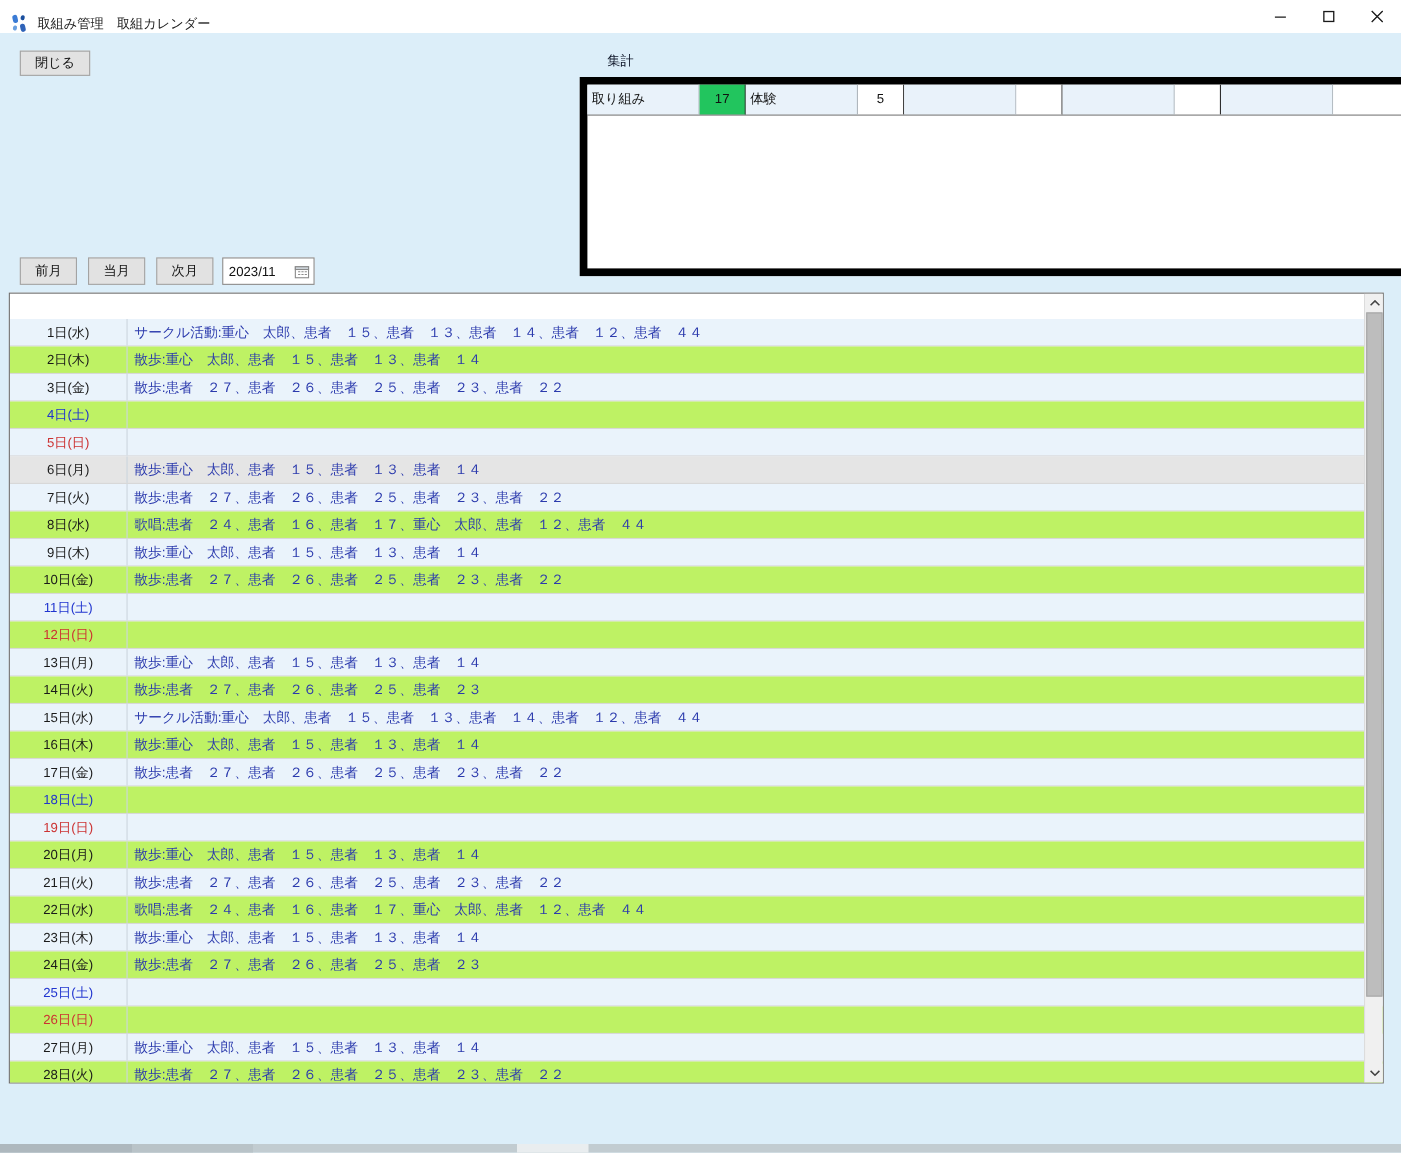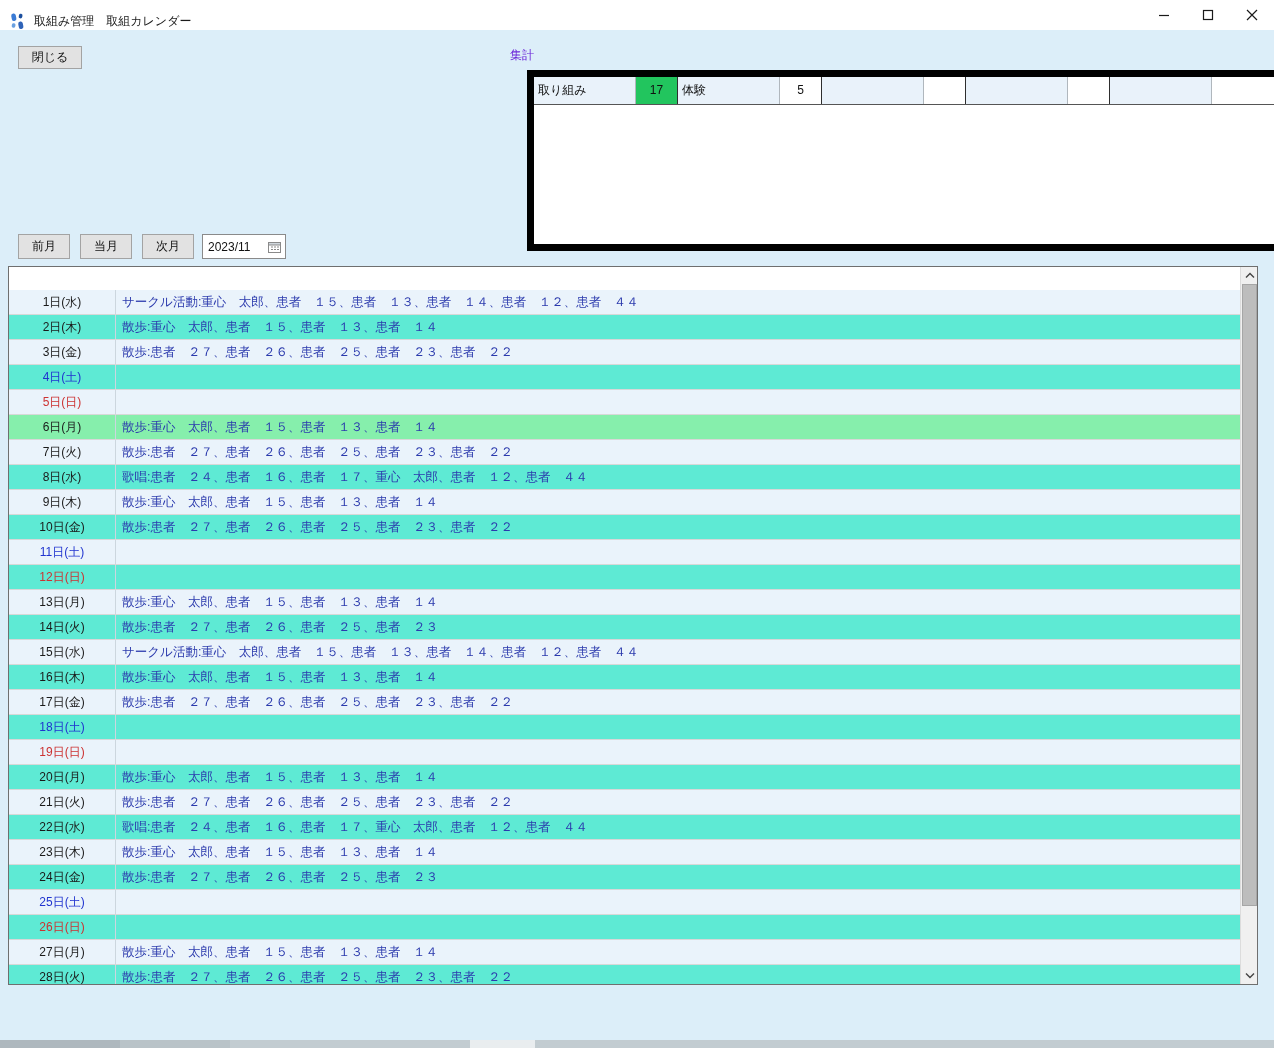--- a/index.html
+++ b/index.html
@@ -20,38 +20,38 @@
   .btn-prev  { left:18px;  top:234px; width:52px; height:25px; }
   .btn-cur   { left:80px;  top:234px; width:52px; height:25px; }
   .btn-next  { left:142px; top:234px; width:52px; height:25px; }
 
   
   .month-box { position:absolute; left:202px; top:234px; width:84px; height:25px; background:#fff; border:1px solid #8a8a8a; display:flex; align-items:center; }
   .month-input { border:none; outline:none; width:58px; font-size:12px; padding-left:5px; font-family:inherit; background:transparent; color:#111; }
   .cal-ic { margin-left:auto; margin-right:3px; display:flex; }
 
   
-  .sum-title { position:absolute; left:510px; top:47px; font-size:12px; color:#6d28d9; }
+  .sum-title { position:absolute; left:552px; top:47px; font-size:12px; color:#0f172a; }
   .sum-panel { position:absolute; left:527px; top:70px; width:858px; height:181px; background:#fff; border:7px solid #000000; }
   .sum-row { display:flex; height:28px; border-bottom:1px solid #555; }
   .sum-pair { display:flex; }
   .sum-pair:last-child { flex:1; }
   .sum-label { width:102px; background:#e9f2fa; border-right:1px solid #b0b7bd; font-size:12px; line-height:27px; padding-left:4px; color:#111; overflow:hidden; white-space:nowrap; }
   .sum-value { width:42px; background:#fff; border-right:1px solid #2e2e2e; font-size:12px; line-height:27px; text-align:center; color:#111; overflow:hidden; }
   .sum-value.vh { background:#22c55e; }
   .sum-pair:last-child .sum-value { flex:1; border-right:none; }
 
   
   .cal-table { position:absolute; left:8px; top:266px; width:1250px; height:719px; background:#fff; border:1px solid #6f6f6f; overflow:hidden; }
   .cal-header { height:23px; background:linear-gradient(#f7fafc,#dde5ec); border-bottom:1px solid #9aacbc; display:flex; }
   .date-h { width:107px; border-right:1px solid #b6c3ce; text-align:center; line-height:22px; font-size:12px; color:#222; }
   .cal-rows { position:absolute; top:23px; left:0; right:0; bottom:0; overflow:hidden; }
-  .cal-row { height:25px; display:flex; border-bottom:1px solid #d8d8d8; background:#5eead4; }
+  .cal-row { height:25px; display:flex; border-bottom:1px solid #d8d8d8; background:#bef264; }
   .cal-row.alt { background:#eaf3fb; }
-  .cal-row.hl  { background:#86efac; }
+  .cal-row.hl  { background:#e5e5e5; }
   .cal-date { width:107px; flex:none; border-right:1px solid #ccd6de; text-align:center; line-height:24px; font-size:12px; color:#1a1a1a; }
   .cal-row.sat .cal-date { color:#2034cf; }
   .cal-row.sun .cal-date { color:#cc3232; }
   .cal-content { flex:1; padding-left:6px; line-height:24px; font-size:12.5px; color:#2b3aad; white-space:nowrap; overflow:hidden; }
 
   
   .v-scroll { position:absolute; top:0; right:0; width:17px; height:717px; background:#f0f0f0; border-left:1px solid #dcdcdc; z-index:3; }
   .scroll-btn { position:absolute; left:0; width:17px; height:17px; display:flex; align-items:center; justify-content:center; background:#f0f0f0; }
   .scroll-up { top:0; }
   .scroll-down { bottom:0; }

